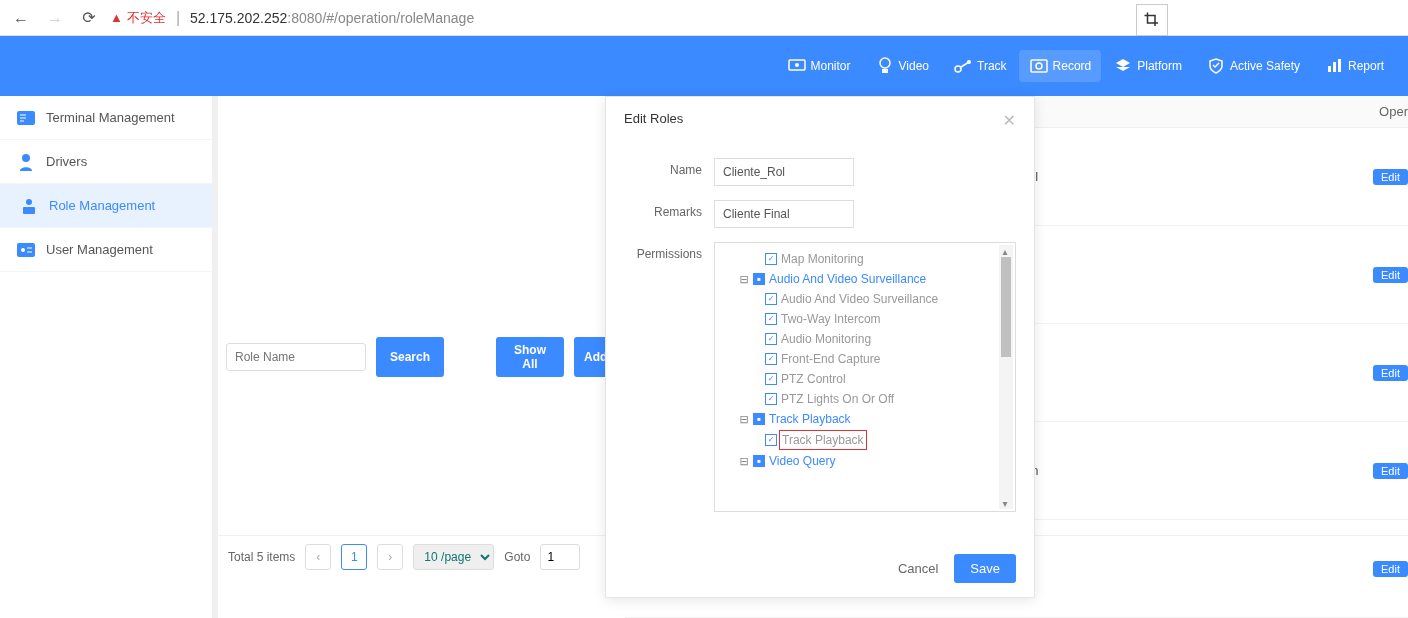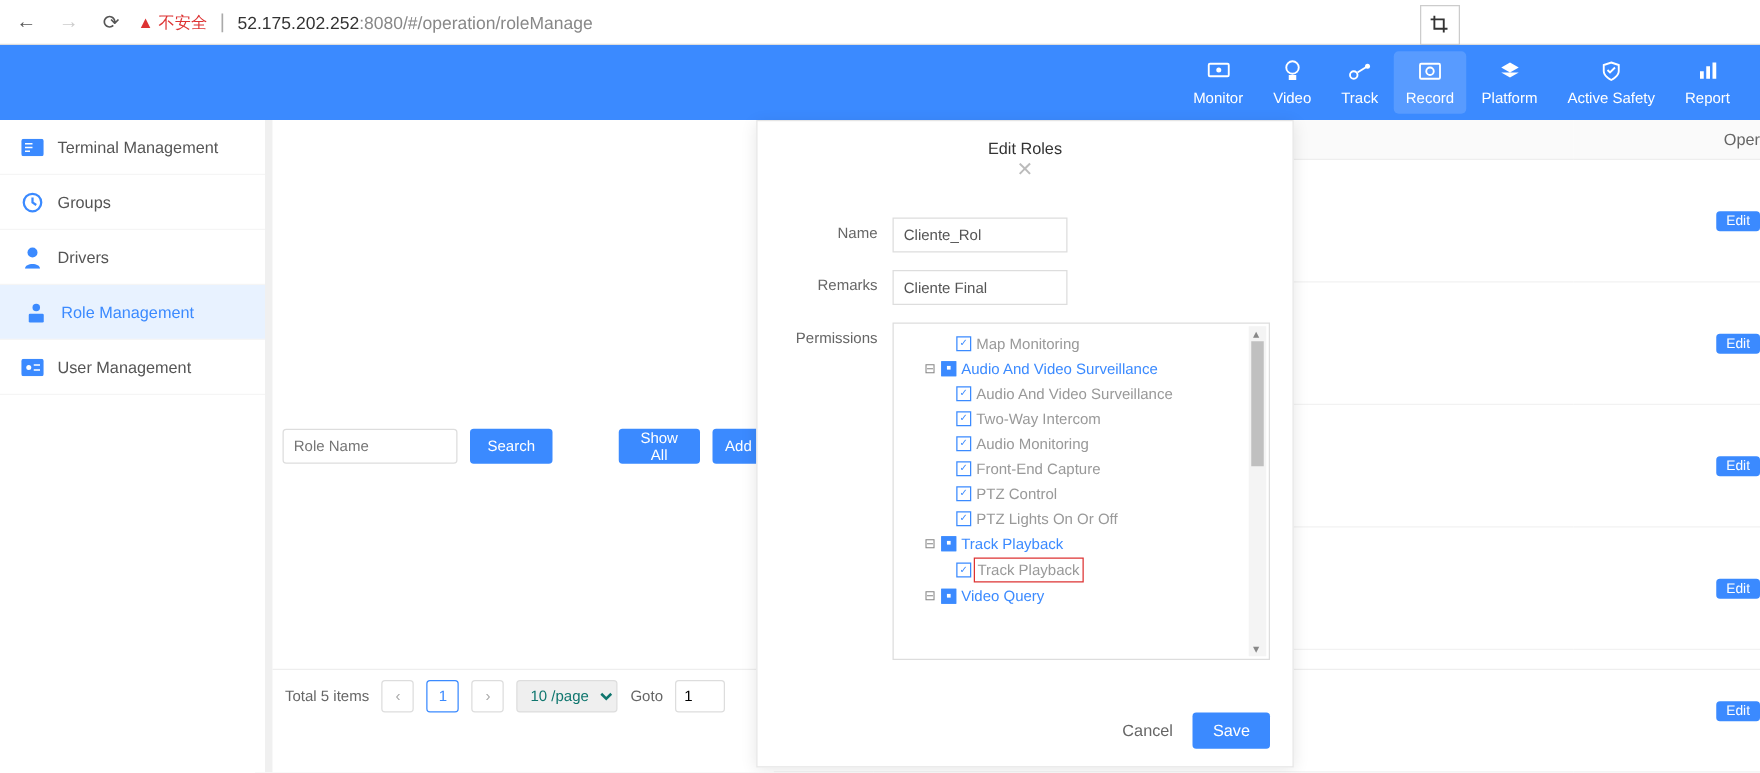--- a/index.html
+++ b/index.html
@@ -10,60 +10,60 @@
     .nav-btn { width: 26px; height: 26px; display: flex; align-items: center; justify-content: center; color: #555; border-radius: 50%; cursor: pointer; }
     .nav-btn.disabled { color: #ccc; }
     .ssl-warn { display: flex; align-items: center; gap: 4px; color: #d33; font-size: 13px; }
     .url-divider { color: #aaa; margin: 0 2px; }
     .url-text { font-size: 14px; color: #333; }
     .url-text .gray { color: #888; }
     .crop-box { position: absolute; right: 240px; top: 4px; width: 32px; height: 32px; border: 1px solid #ccc; background: #fff; display: flex; align-items: center; justify-content: center; }
 
     
     .top-nav { background: #3b8aff; height: 60px; display: flex; justify-content: flex-end; align-items: center; padding-right: 12px; }
-    .top-nav-item { color: #fff; font-size: 12px; text-align: center; padding: 0 12px; cursor: pointer; display:flex; flex-direction:column; align-items:center; gap:4px; }
+    .top-nav-item { color: #fff; font-size: 12px; text-align: center; padding: 0 12px; cursor: pointer; display:flex; align-items:center; gap:4px; }
     .top-nav-item.active { background: rgba(255,255,255,0.15); border-radius: 4px; padding: 6px 10px;}
     .top-nav-icon { width: 20px; height: 20px; display: flex; align-items:center; justify-content:center; }
 
     
     .float-icons { position:absolute; right: 240px; top: 100px; display:flex; flex-direction:column; gap:10px; }
     .float-icon { width:34px; height:34px; border:1px solid #ccc; background:#fff; display:flex; align-items:center; justify-content:center; }
 
     
     .workspace { display: flex; height: calc(100% - 96px); }
     .sidebar { width: 212px; background: #fff; }
     .side-item { display: flex; align-items: center; gap: 10px; padding: 0 16px; height: 44px; font-size: 13px; color: #555; cursor: pointer; border-bottom: 1px solid #f5f5f5; }
     .side-item.active { background: #e8f2ff; color: #3b8aff; padding-left: 19px; }
     .side-icon { width: 20px; height: 20px; display:flex; align-items:center; justify-content:center; color:#3b8aff; }
     .side-item.active .side-icon { color:#3b8aff; }
 
     
     .main { flex: 1; background: #fff; display:flex; flex-direction:row; position:relative; margin-left:6px;}
     .toolbar { padding: 10px 8px; display:flex; gap: 10px; align-items:center; }
     .input-field { border: 1px solid #ddd; border-radius: 3px; height: 28px; padding: 0 8px; font-size: 12px; width: 140px; color:#555; background:#fff;}
-    .btn { background: #3b8aff; color:#fff; border:none; border-radius: 3px; height: 28px; padding: 0 14px; font-size: 12px; cursor:pointer; }
+    .btn { background: #3b8aff; color:#fff; border:none; border-radius: 3px; height: 40px; padding: 0 14px; font-size: 12px; cursor:pointer;font-weight:bold; }
     .btn-sm { padding: 0 10px; }
 
     .table { width: 100%; border-collapse: collapse; font-size: 13px; }
     .table th { text-align: center; font-weight: normal; color:#666; padding: 8px; border-bottom: 1px solid #eee; background:#fafafa;}
     .table td { text-align: center; color:#555; padding: 8px; border-bottom: 1px solid #f2f2f2;}
     .col-no { width: 80px; }
     .col-role { width: 560px; }
     .col-oper { text-align: right !important; padding-right: 0 !important;}
     .edit-btn { background: #3b8aff; color:#fff; font-size: 11px; padding: 2px 8px; border-radius:3px; border:none; cursor:pointer;}
 
     .pager { position:absolute; bottom:40px; left:0; right:0; padding: 8px 10px; display:flex; align-items:center; gap:10px; font-size:12px; color:#666; border-top:1px solid #eee;}
     .pager-btn { border:1px solid #ddd; width:26px; height:26px; border-radius:3px; display:flex; align-items:center; justify-content:center; cursor:pointer; color:#aaa;}
     .pager-btn.active { border-color:#3b8aff; color:#3b8aff; }
     .pager-select { border:1px solid #ddd; height: 26px; border-radius:3px; padding:0 6px; font-size:12px; color:#0f766e;}
     .pager-input { width:40px; border:1px solid #ddd; height: 26px; border-radius:3px; padding:0 6px; font-size:12px;}
 
     
     .modal { position:absolute; left: 605px; top: 96px; width: 430px; background:#fff; border:1px solid #e5e5e5; box-shadow: 0 2px 12px rgba(0,0,0,0.1); z-index: 100; display:flex; flex-direction:column;}
-    .modal-header { padding: 14px 18px; display:flex; justify-content:space-between; align-items:center; font-size:13px; color:#333;flex-direction:column;}
+    .modal-header { padding: 14px 18px; display:flex; justify-content:space-between; align-items:flex-start; font-size:13px; color:#333;}
     .close-x { color:#bbb; cursor:pointer; font-size:16px;}
     .modal-body { padding: 14px 18px; }
     .form-row { display:flex; align-items:flex-start; margin-bottom: 14px; }
     .form-label { width: 90px; font-size: 12px; color:#666; text-align:right; padding-right: 12px; padding-top:5px;}
     .form-input { border:1px solid #ddd; height:28px; padding:0 8px; font-size:12px; width: 140px; color:#555;}
     .perm-box { flex:1; border:1px solid #ddd; height: 270px; overflow-y:hidden; position:relative; padding: 6px; font-size:12px;text-align:right;}
     .scrollbar { position:absolute; right:2px; top:2px; width:14px; height:264px; background:#f4f4f4;}
     .scroll-thumb { position:absolute; right:2px; top:12px; width:10px; height:100px; background:#c0c0c0;}
     .scroll-arrow { position:absolute; right:2px; width:12px; height:12px; color:#888; font-size:10px; display:flex; align-items:center; justify-content:center;}
     .tree-item { display:flex; align-items:center; gap: 4px; color:#999; padding: 1px 0; line-height:1.5;}
@@ -196,29 +196,20 @@
       <span class="side-icon">
           <svg width="18" height="14" fill="#3b8aff">
             <rect width="18" height="14" rx="2"></rect>
             <path d="M3 4h6M3 7h6M3 10h4" stroke="#fff" stroke-width="1.2"></path>
           </svg>
         </span>
       <span>Terminal Management</span>
     </div>
     <div class="side-item">
       <span class="side-icon">
-          <svg width="18" height="18" fill="none" stroke="#3b8aff" stroke-width="1.8">
-            <circle cx="9" cy="9" r="7"></circle>
-            <path d="M9 5v4l3 2"></path>
-          </svg>
-        </span>
-      <span>Groups</span>
-    </div>
-    <div class="side-item">
-      <span class="side-icon">
           <svg width="16" height="18" fill="#3b8aff">
             <circle cx="8" cy="5" r="4"></circle>
             <path d="M2 18 C2 13 14 13 14 18 Z"></path>
           </svg>
         </span>
       <span>Drivers</span>
     </div>
     <div class="side-item active">
       <span class="side-icon">
           <svg width="16" height="18" fill="#3b8aff">

